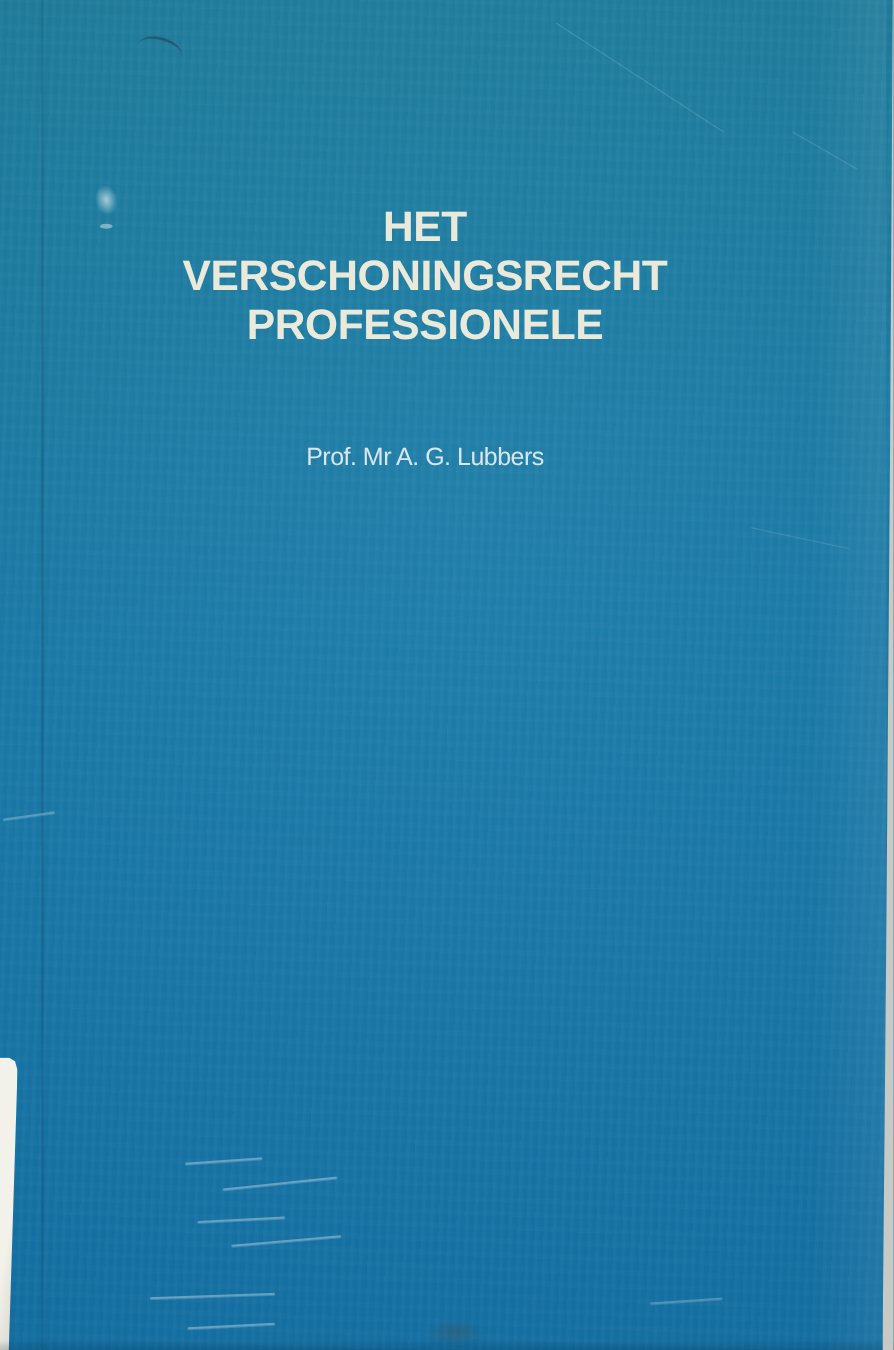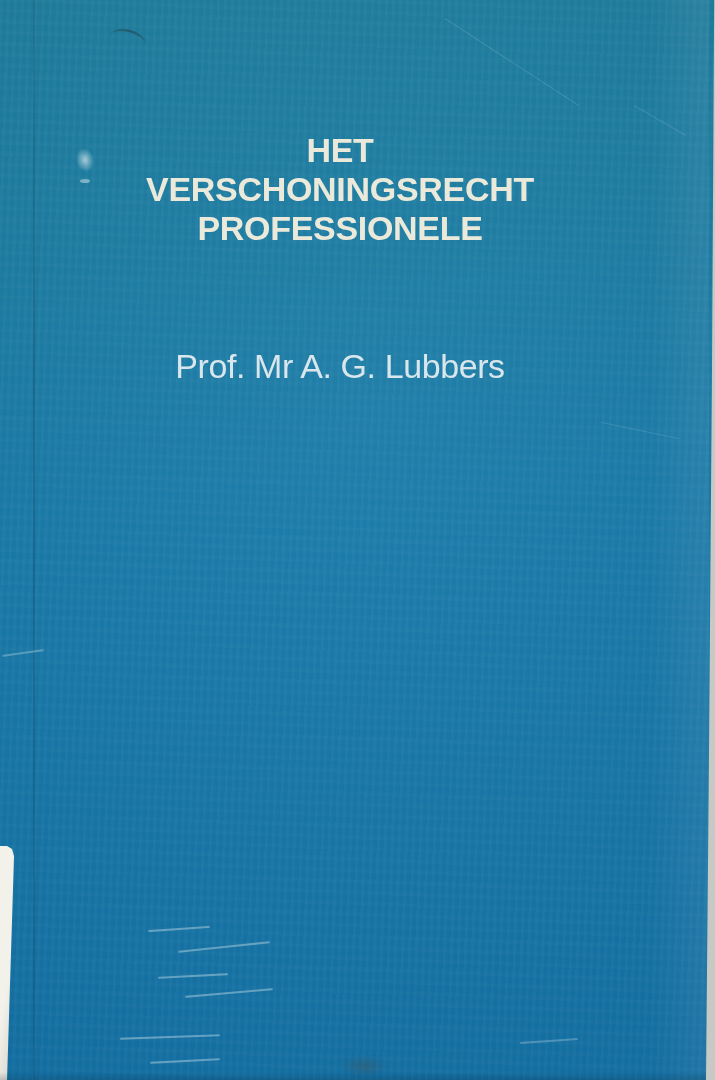--- a/index.html
+++ b/index.html
@@ -18,31 +18,31 @@
       linear-gradient(176deg, var(--background-top, #1b7d9d) 0%, var(--background-mid, #1478a8) 48%, var(--background-bottom, #1272a8) 100%);
   }
   
   .texture {
     position: absolute; inset: 0; pointer-events: none;
     background:
       repeating-linear-gradient(92deg, rgba(255,255,255,0.022) 0 2px, rgba(0,0,0,0.012) 4px 7px),
       repeating-linear-gradient(2deg, rgba(255,255,255,0.015) 0 3px, transparent 5px 11px);
   }
   .title-block {
-    position: absolute; left: 0; top: 131px; width: 680px;
+    position: absolute; left: 0; top: 163px; width: 680px;
     text-align: center;
     color: var(--title-text, #eae9da);
     font-size: 34px; line-height: 39px; font-weight: 700;
     letter-spacing: -0.3px;
   }
   .author-line {
     position: absolute; left: 0; top: 351px; width: 680px;
     text-align: center;
     color: var(--author-text, #d9e6ec);
-    font-size: 34px; line-height: 30px; font-weight: 400;
+    font-size: 20px; line-height: 30px; font-weight: 400;
     letter-spacing: -0.4px;
   }
   
   .crease {
     position: absolute; left: 33px; top: 0; width: 2px; height: 100%;
     background: linear-gradient(to bottom, rgba(8,45,66,0.10), rgba(8,45,66,0.22) 40%, rgba(8,45,66,0.14));
     filter: blur(0.6px);
   }
   
   .right-sheen {

